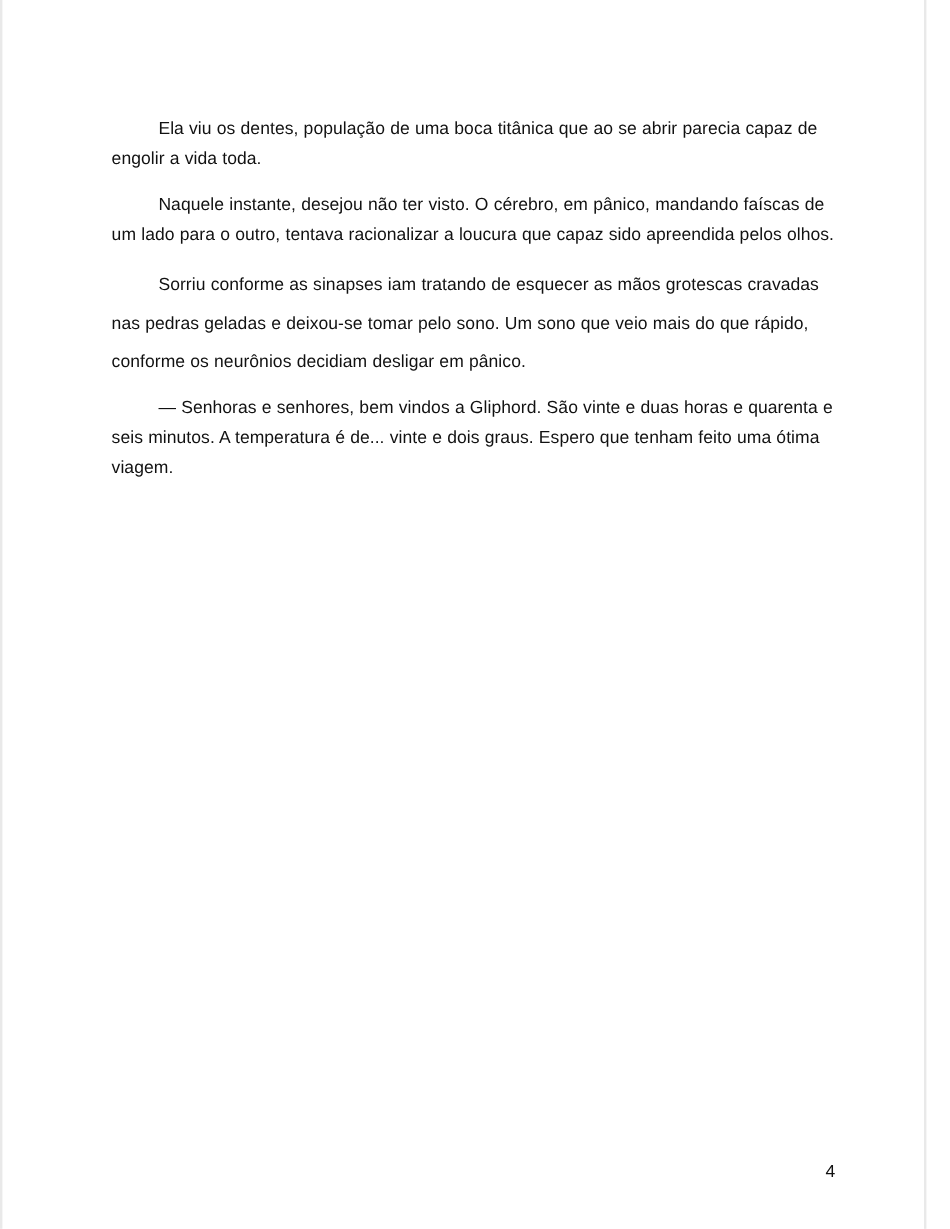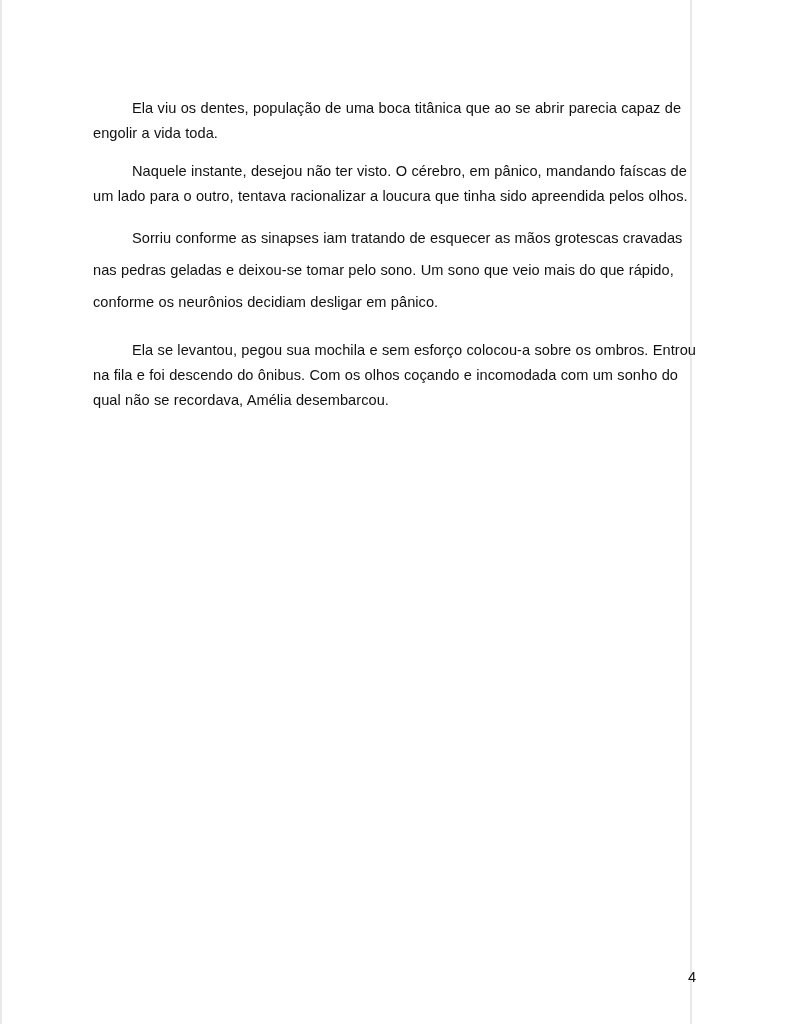--- a/index.html
+++ b/index.html
@@ -12,21 +12,21 @@
     height: 1024px;
     font-family: "Liberation Sans", sans-serif;
     color: #000000;
     position: relative;
     overflow: hidden;
   }
   .page {
     position: absolute;
     left: 0;
     top: 0;
-    width: 692px;
+    width: 772px;
     height: 1024px;
     background: #ffffff;
     box-sizing: border-box;
   }
   .page-edge-left {
     position: absolute;
     left: 0;
     top: 0;
     width: 2px;
     height: 1024px;
@@ -51,21 +51,21 @@
     font-size: 14.6px;
     line-height: 25px;
     text-align: left;
     text-indent: 39px;
     color: #111111;
     letter-spacing: 0.05px;
     word-spacing: 0.2px;
   }
   p.para.tall {
     line-height: 32px;
-    margin-bottom: 20px;
+    margin-bottom: 10px;
   }
   p.para.dash {
     text-indent: 39px;
   }
   .page-number {
     position: absolute;
     left: 688px;
     top: 968px;
     font-size: 14.6px;
     line-height: 18px;
@@ -74,19 +74,19 @@
 </style>
 </head>
 <body>
 
 <div class="page">
   <div class="page-edge-left"></div>
   <div class="page-edge-right"></div>
 
   <div class="content">
     <p class="para">Ela viu os dentes, população de uma boca titânica que ao se abrir parecia capaz de engolir a vida toda.</p>
-    <p class="para">Naquele instante, desejou não ter visto. O cérebro, em pânico, mandando faíscas de um lado para o outro, tentava racionalizar a loucura que tinha sido apreendida pelos olhos.</p>
+    <p class="para">Naquele instante, desejou não ter visto. O cérebro, em pânico, mandando faíscas de um lado para o outro, tentava racionalizar a loucura que capaz sido apreendida pelos olhos.</p>
     <p class="para tall">Sorriu conforme as sinapses iam tratando de esquecer as mãos grotescas cravadas nas pedras geladas e deixou-se tomar pelo sono. Um sono que veio mais do que rápido, conforme os neurônios decidiam desligar em pânico.</p>
-    <p class="para">Ela se levantou, pegou sua mochila e sem esforço colocou-a sobre os ombros. Entrou na fila e foi descendo do ônibus. Com os olhos coçando e incomodada com um sonho do qual não se recordava, Amélia desembarcou.</p>
+    <p class="para dash">— Senhoras e senhores, bem vindos a Gliphord. São vinte e duas horas e quarenta e seis minutos. A temperatura é de... vinte e dois graus. Espero que tenham feito uma ótima viagem.</p>
   </div>
 
   <div class="page-number">4</div>
 </div>
 
 </body></html>

